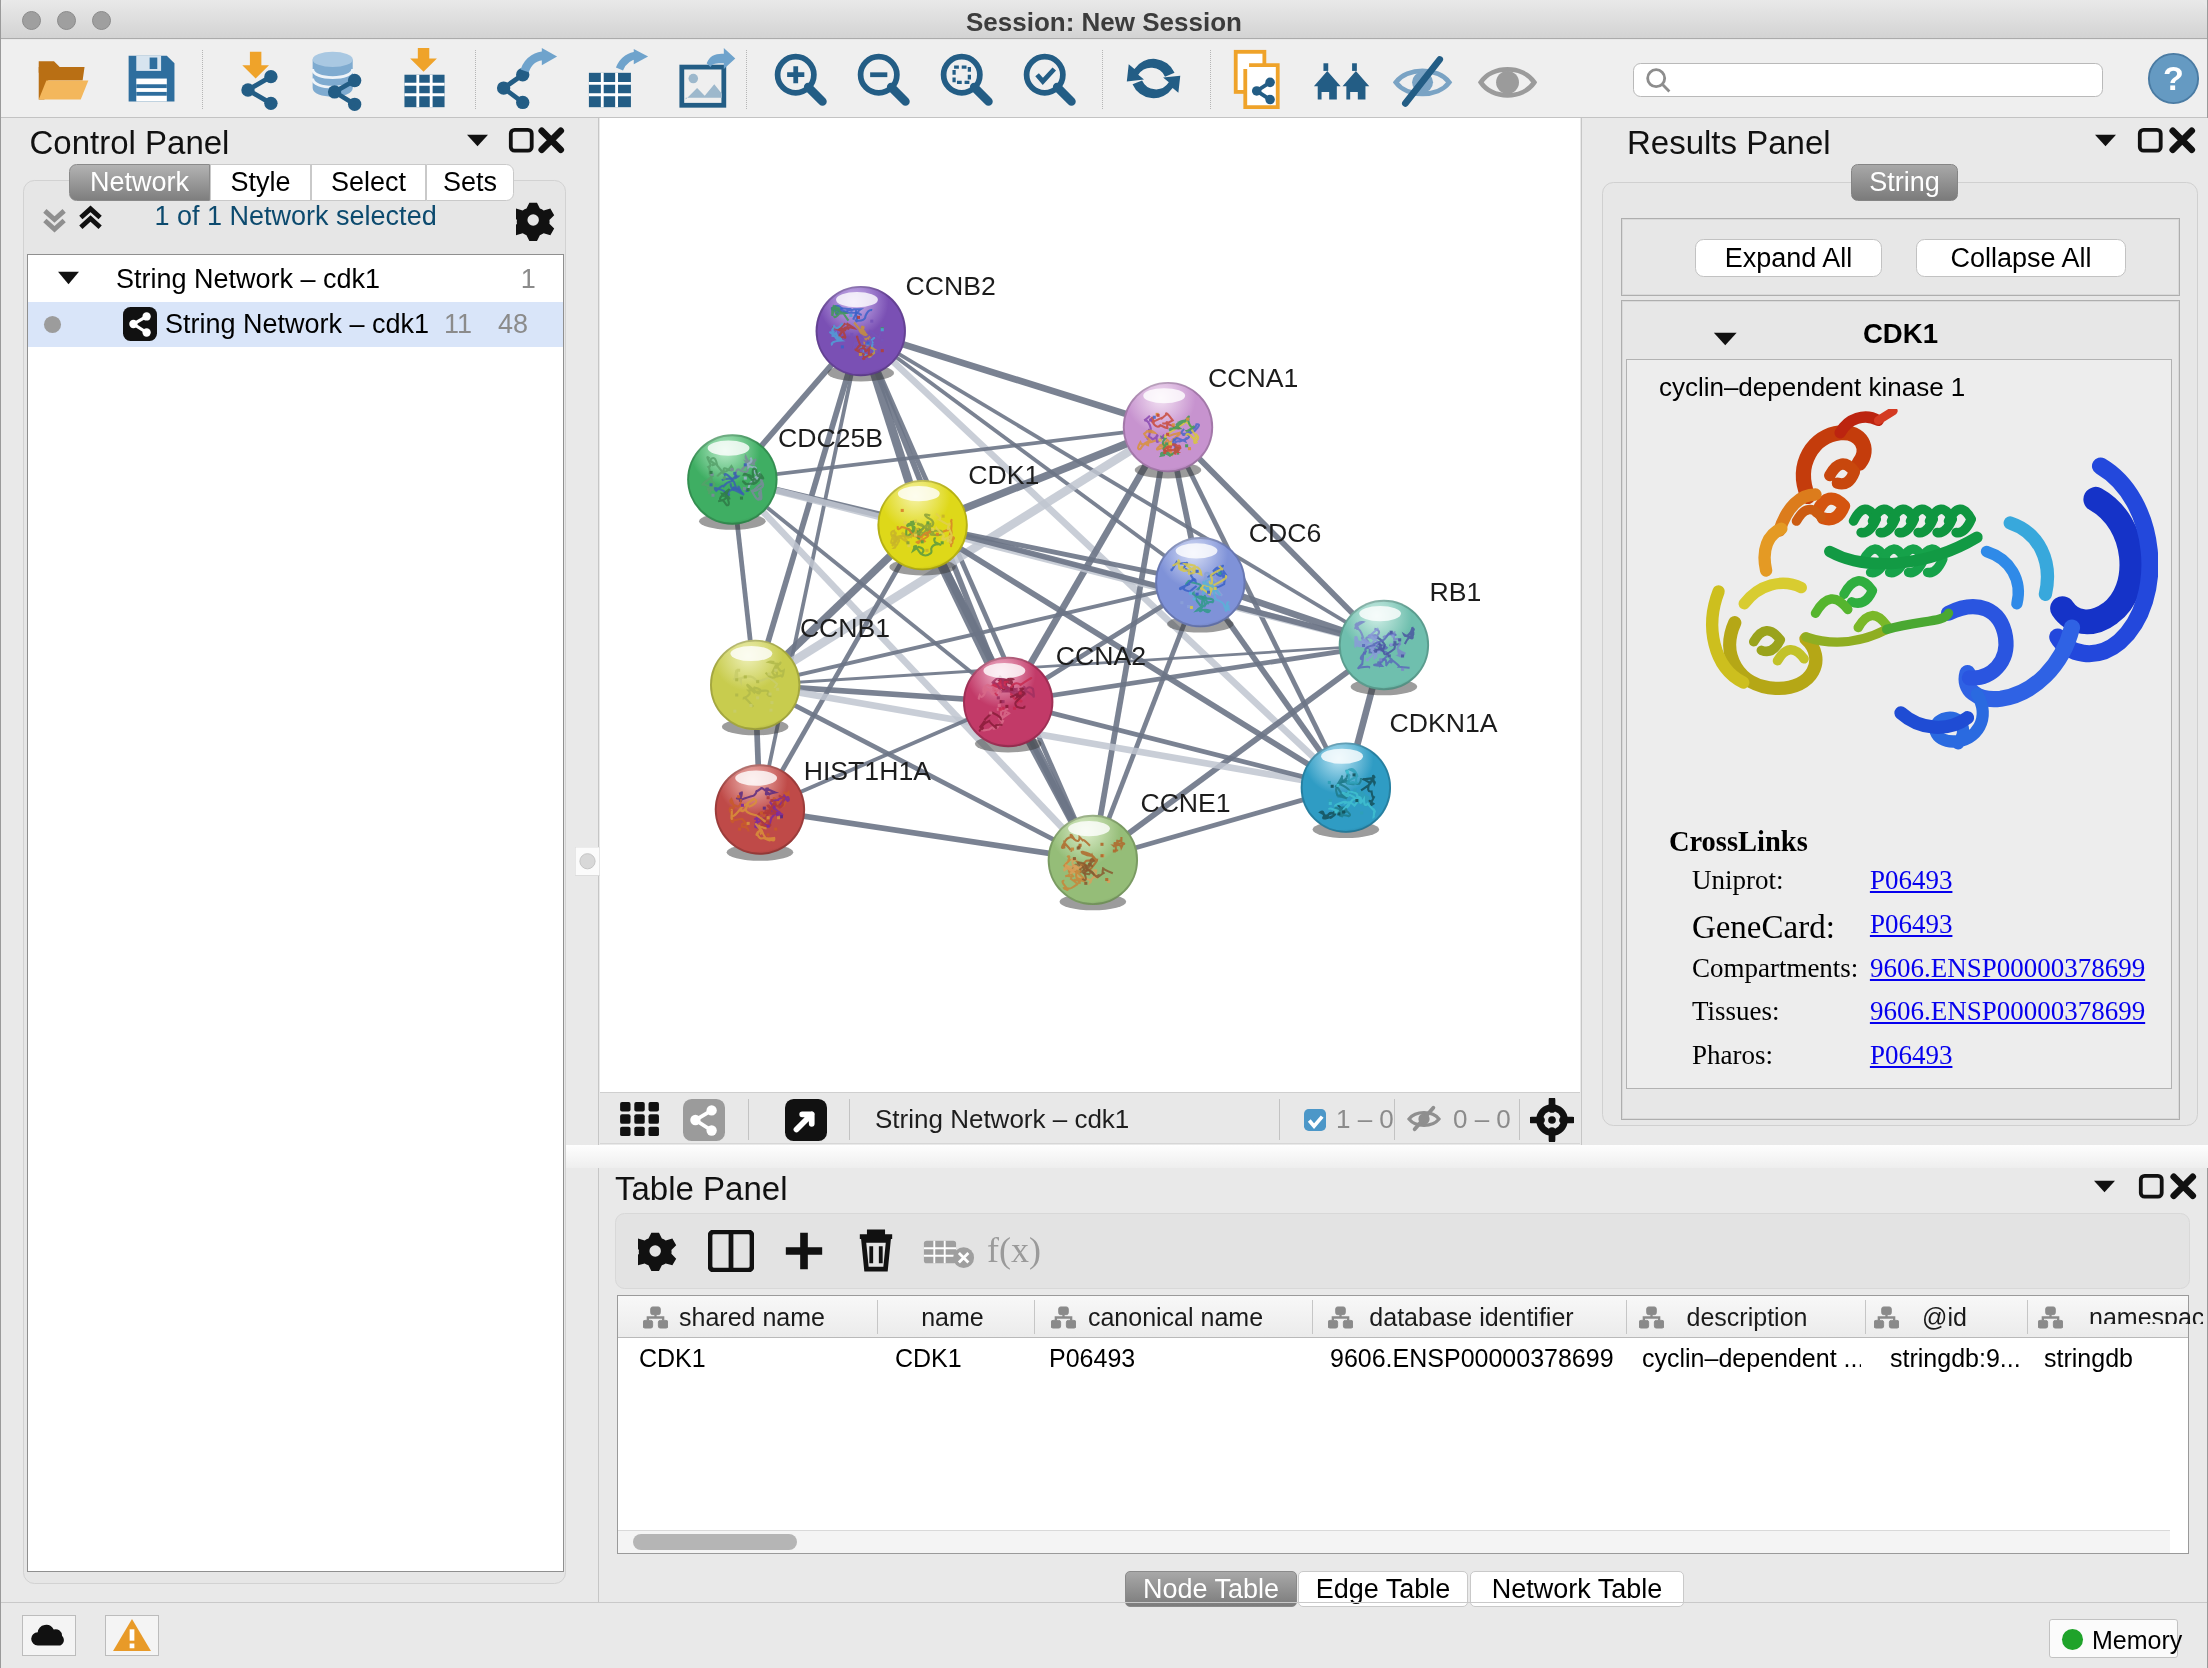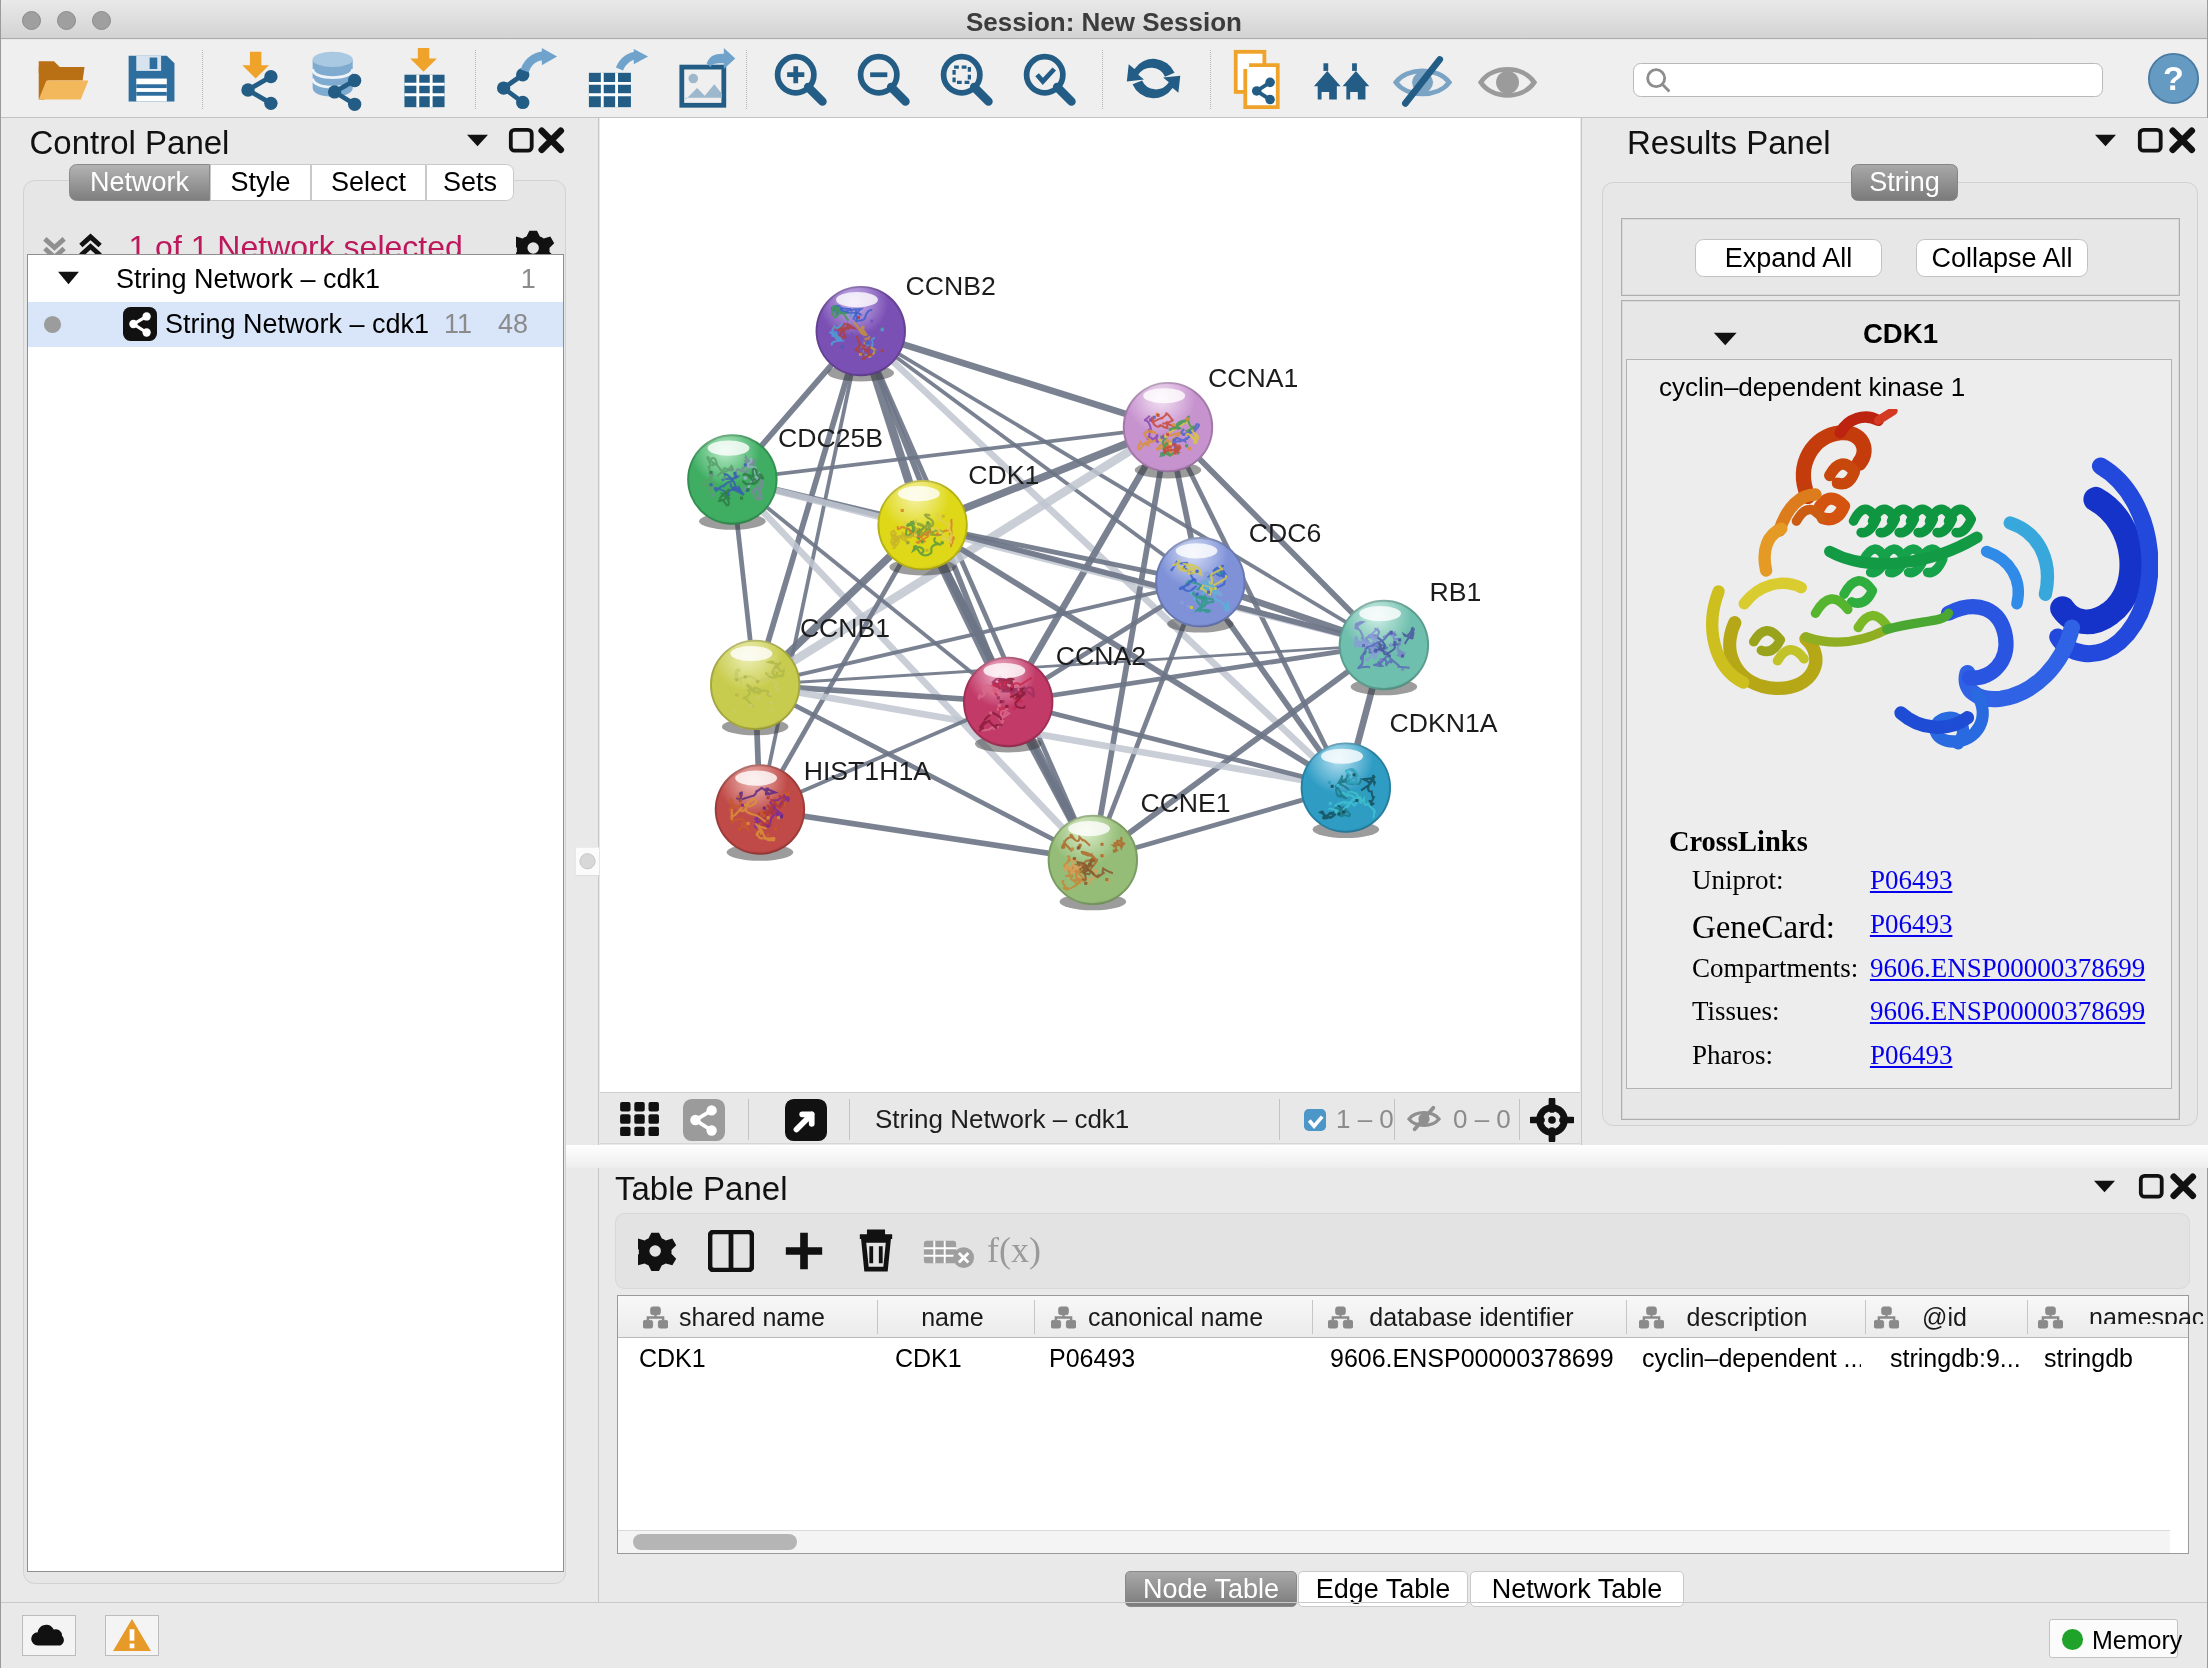--- a/index.html
+++ b/index.html
@@ -10,21 +10,21 @@
 #title{width:100%;top:6.7px;text-align:center;font-size:26px;font-weight:600;color:#3c3c3c}
 #toolbar{left:0;top:40px;width:100%;height:78px;background:#efefef;border-bottom:1px solid #c3c3c3}
 .tsep{top:9.5px;height:59px;width:0;border-left:1.9px dotted #b5b5b5}
 #searchbox{left:1632px;top:23px;width:470px;height:34px;background:#fff;border:1px solid #b9b9b9;border-radius:7.6px}
 .panel-title{font-size:33px;color:#111}
 
 #cpanel{left:0;top:118px;width:598px;height:1484px;background:#e9e9e9;border-right:1px solid #c6c6c6}
 .tab{position:absolute;top:46px;height:37px;border:1px solid #c9c9c9;background:#fff;color:#000;font-size:27px;text-align:center;line-height:35px;border-radius:6.7px;z-index:3}
 .tabsel{background:linear-gradient(#b3b3b3,#7e7e7e);color:#fff;border-color:#8a8a8a}
 #cp-inner{left:22px;top:62px;width:543px;height:1404px;background:#e6e6e6;border:1px solid #d2d2d2;border-radius:11.4px}
-#cp-head{left:7.6px;top:46px;width:528px;height:42px;font-size:32px;color:#be185d}
+#cp-head{left:7.6px;top:18px;width:528px;height:42px;font-size:27px;color:#0c4a6e}
 #cp-tree{left:2.9px;top:73px;width:537px;height:1318px;background:#fff;border:1.9px solid #8f8f8f}
 .trow{position:absolute;left:0;width:100%;height:45px;font-size:27px;color:#000}
 .num{position:absolute;color:#8b8b8b}
 #row2{background:#d9e5f9}
 
 #netview{left:599px;top:118px;width:980px;height:974px;background:#fff}
 #netbar{left:599px;top:1092px;width:980px;height:52px;background:#e8e8e8;border-top:1px solid #cfcfcf;border-bottom:1px solid #d6d6d6}
 .nbsep{top:5.7px;height:41px;width:0;border-left:1px solid #c3c3c3}
 #netbar .lbl{font-size:26px;color:#1d1d1d}
 
@@ -784,21 +784,21 @@
       <svg class="abs" style="left:554px;top:7.6px" width="28.5" height="28.5" viewBox="0 0 30 30">
         <rect x="4" y="4" width="22" height="22" rx="4" fill="none" stroke="#111" stroke-width="4"></rect>
       </svg>
       <svg class="abs" style="left:586px;top:7.6px" width="28.5" height="28.5" viewBox="0 0 30 30">
         <path d="M5 5 L25 25 M25 5 L5 25" stroke="#111" stroke-width="7" stroke-linecap="round"></path>
       </svg>
       <div id="stringtab" class="abs">String</div>
       <div id="rp-inner" class="abs">
         <div class="rbox" style="top:36px;height:76px">
           <div class="rbtn" style="left:72px;width:187px">Expand All</div>
-          <div class="rbtn" style="left:293px;width:172px">Collapse All</div>
+          <div class="rbtn" style="left:293px;width:210px">Collapse All</div>
         </div>
         <div class="rbox" style="top:118px;height:818px">
           <svg class="abs" style="left:88px;top:25px" width="28.5" height="23" viewBox="0 0 30 24">
             <path d="M3 6 l12 13 12-13 z" fill="#111"></path>
           </svg>
           <div class="abs" style="left:0;width:100%;text-align:center;top:16px;font-size:27.6px;font-weight:bold">CDK1</div>
           <div id="cdk-inner">
             <div class="abs" style="left:32px;top:12.4px;font-size:26px">cyclin–dependent kinase 1</div>
             <svg class="abs" style="left:36px;top:49px" width="495" height="361" viewBox="0 0 520 380">
               <g fill="none" stroke-linecap="round" stroke-linejoin="round">

